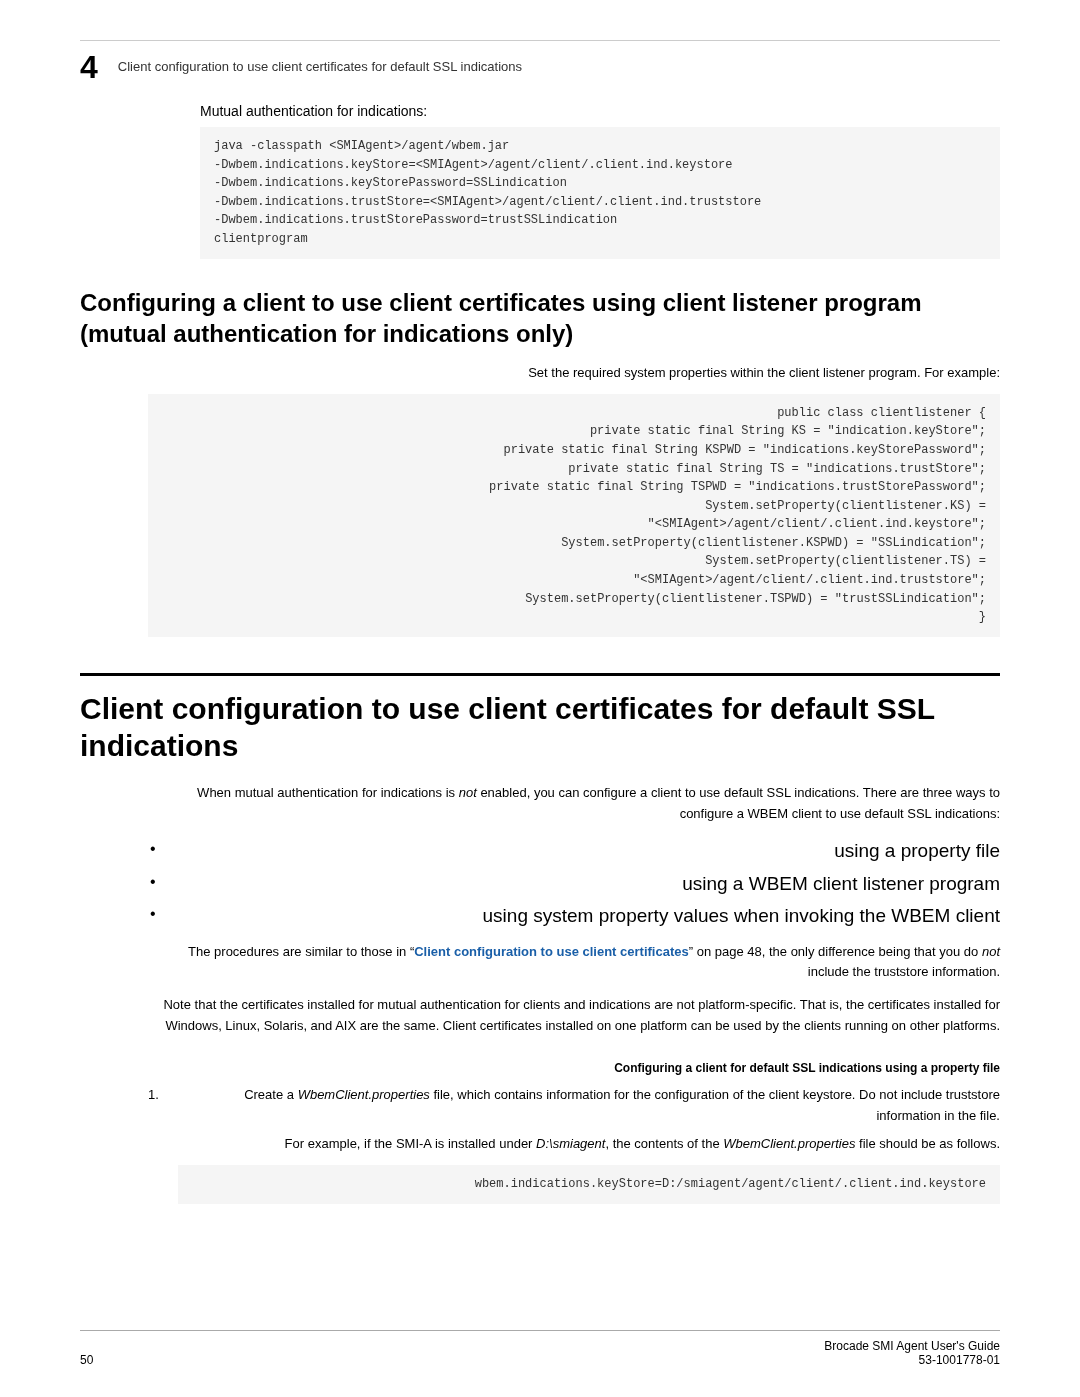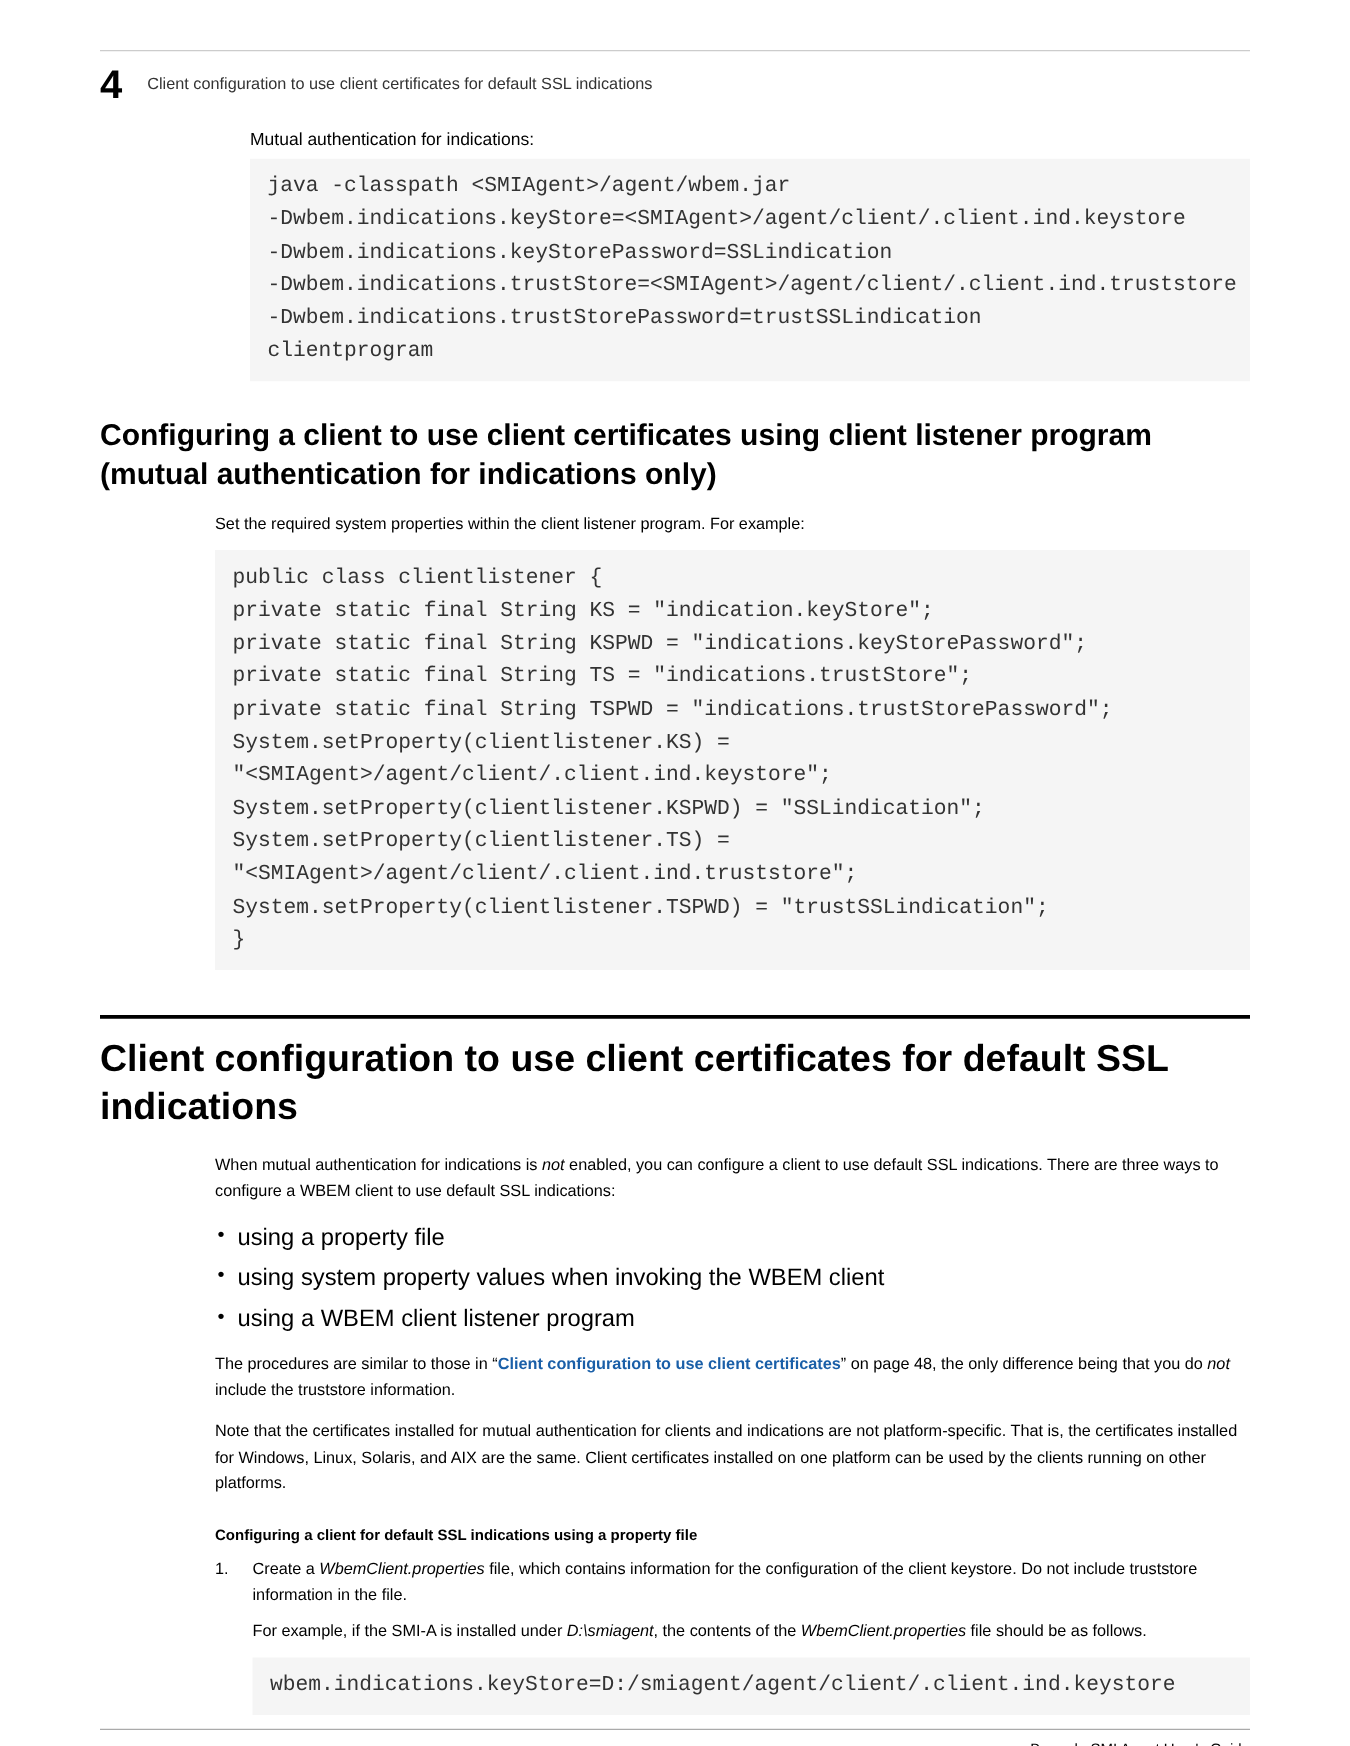--- a/index.html
+++ b/index.html
@@ -40,21 +40,21 @@
     .section-indent {
       margin-left: 120px;
     }
     .label-text {
       font-size: 14px;
       margin-bottom: 8px;
       color: #000;
     }
     .code-block {
       font-family: 'Courier New', Courier, monospace;
-      font-size: 17px;
+      font-size: 12px;
       color: #333;
       background: #f5f5f5;
       border: none;
       padding: 10px 14px;
       margin-bottom: 18px;
       line-height: 1.55;
       white-space: pre;
     }
     .h2-title {
       font-size: 24px;
@@ -141,21 +141,22 @@
       font-size: 12px;
       color: #000;
     }
     .footer-title {
       font-size: 12px;
       color: #000;
       text-align: right;
       margin-left: 28px;
     }
     .main-content {
-      margin-left: 92px;
+      margin-left: 68px;
+      text-align: right;
     }
     .para-gap {
       margin-bottom: 12px;
     }
   </style>
 </head>
 <body>
 
 <div class="page">
 
@@ -195,22 +196,22 @@
   <div class="h1-title">Client configuration to use client certificates for default SSL indications</div>
 
   <div class="main-content">
 
     <div class="body-text para-gap">
       <span>When mutual authentication for indications is </span><span class="italic">not</span><span> enabled, you can configure a client to use default SSL indications. There are three ways to configure a WBEM client to use default SSL indications:</span>
     </div>
 
     <ul class="bullet-list">
       <li><span>using a property file</span></li>
+      <li><span>using a WBEM client listener program</span></li>
       <li><span>using system property values when invoking the WBEM client</span></li>
-      <li><span>using a WBEM client listener program</span></li>
     </ul>
 
     <div class="body-text para-gap">
       <span>The procedures are similar to those in “</span><a class="link-text">Client configuration to use client certificates</a><span>” on page 48, the only difference being that you do </span><span class="italic">not</span><span> include the truststore information.</span>
     </div>
 
     <div class="body-text para-gap">Note that the certificates installed for mutual authentication for clients and indications are not platform-specific. That is, the certificates installed for Windows, Linux, Solaris, and AIX are the same. Client certificates installed on one platform can be used by the clients running on other platforms.</div>
 
     <div class="h3-title">Configuring a client for default SSL indications using a property file</div>
 

